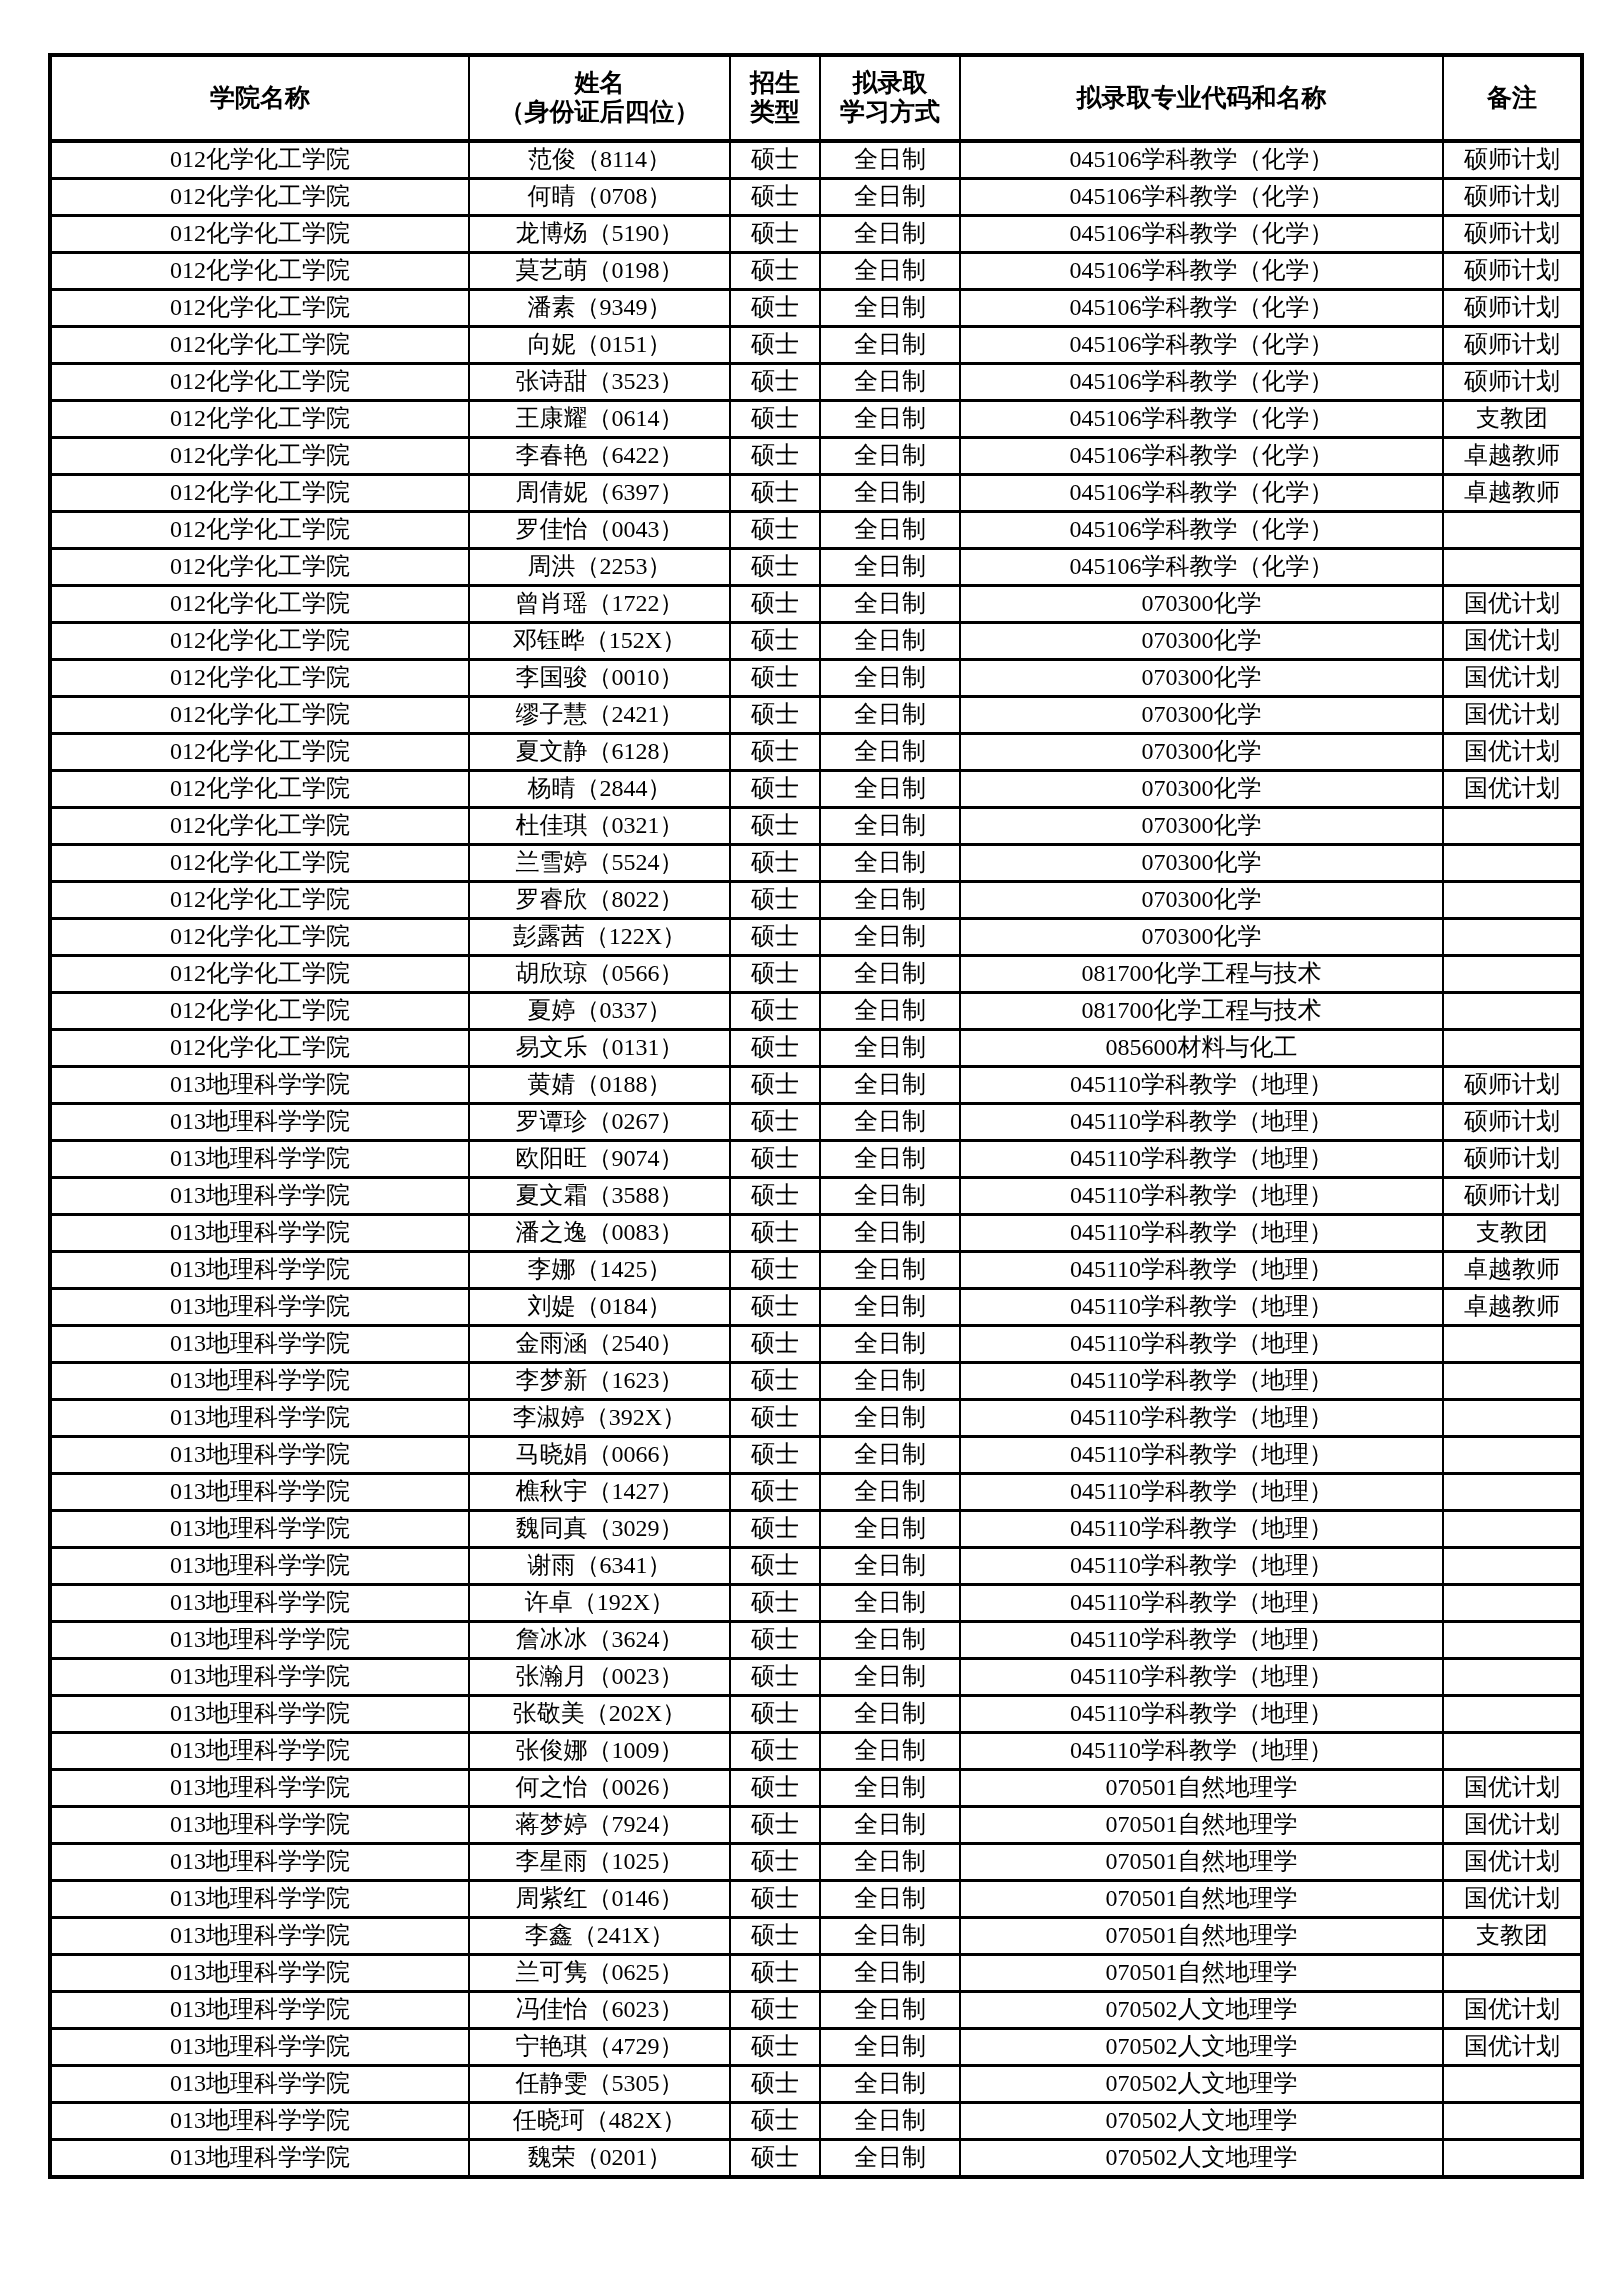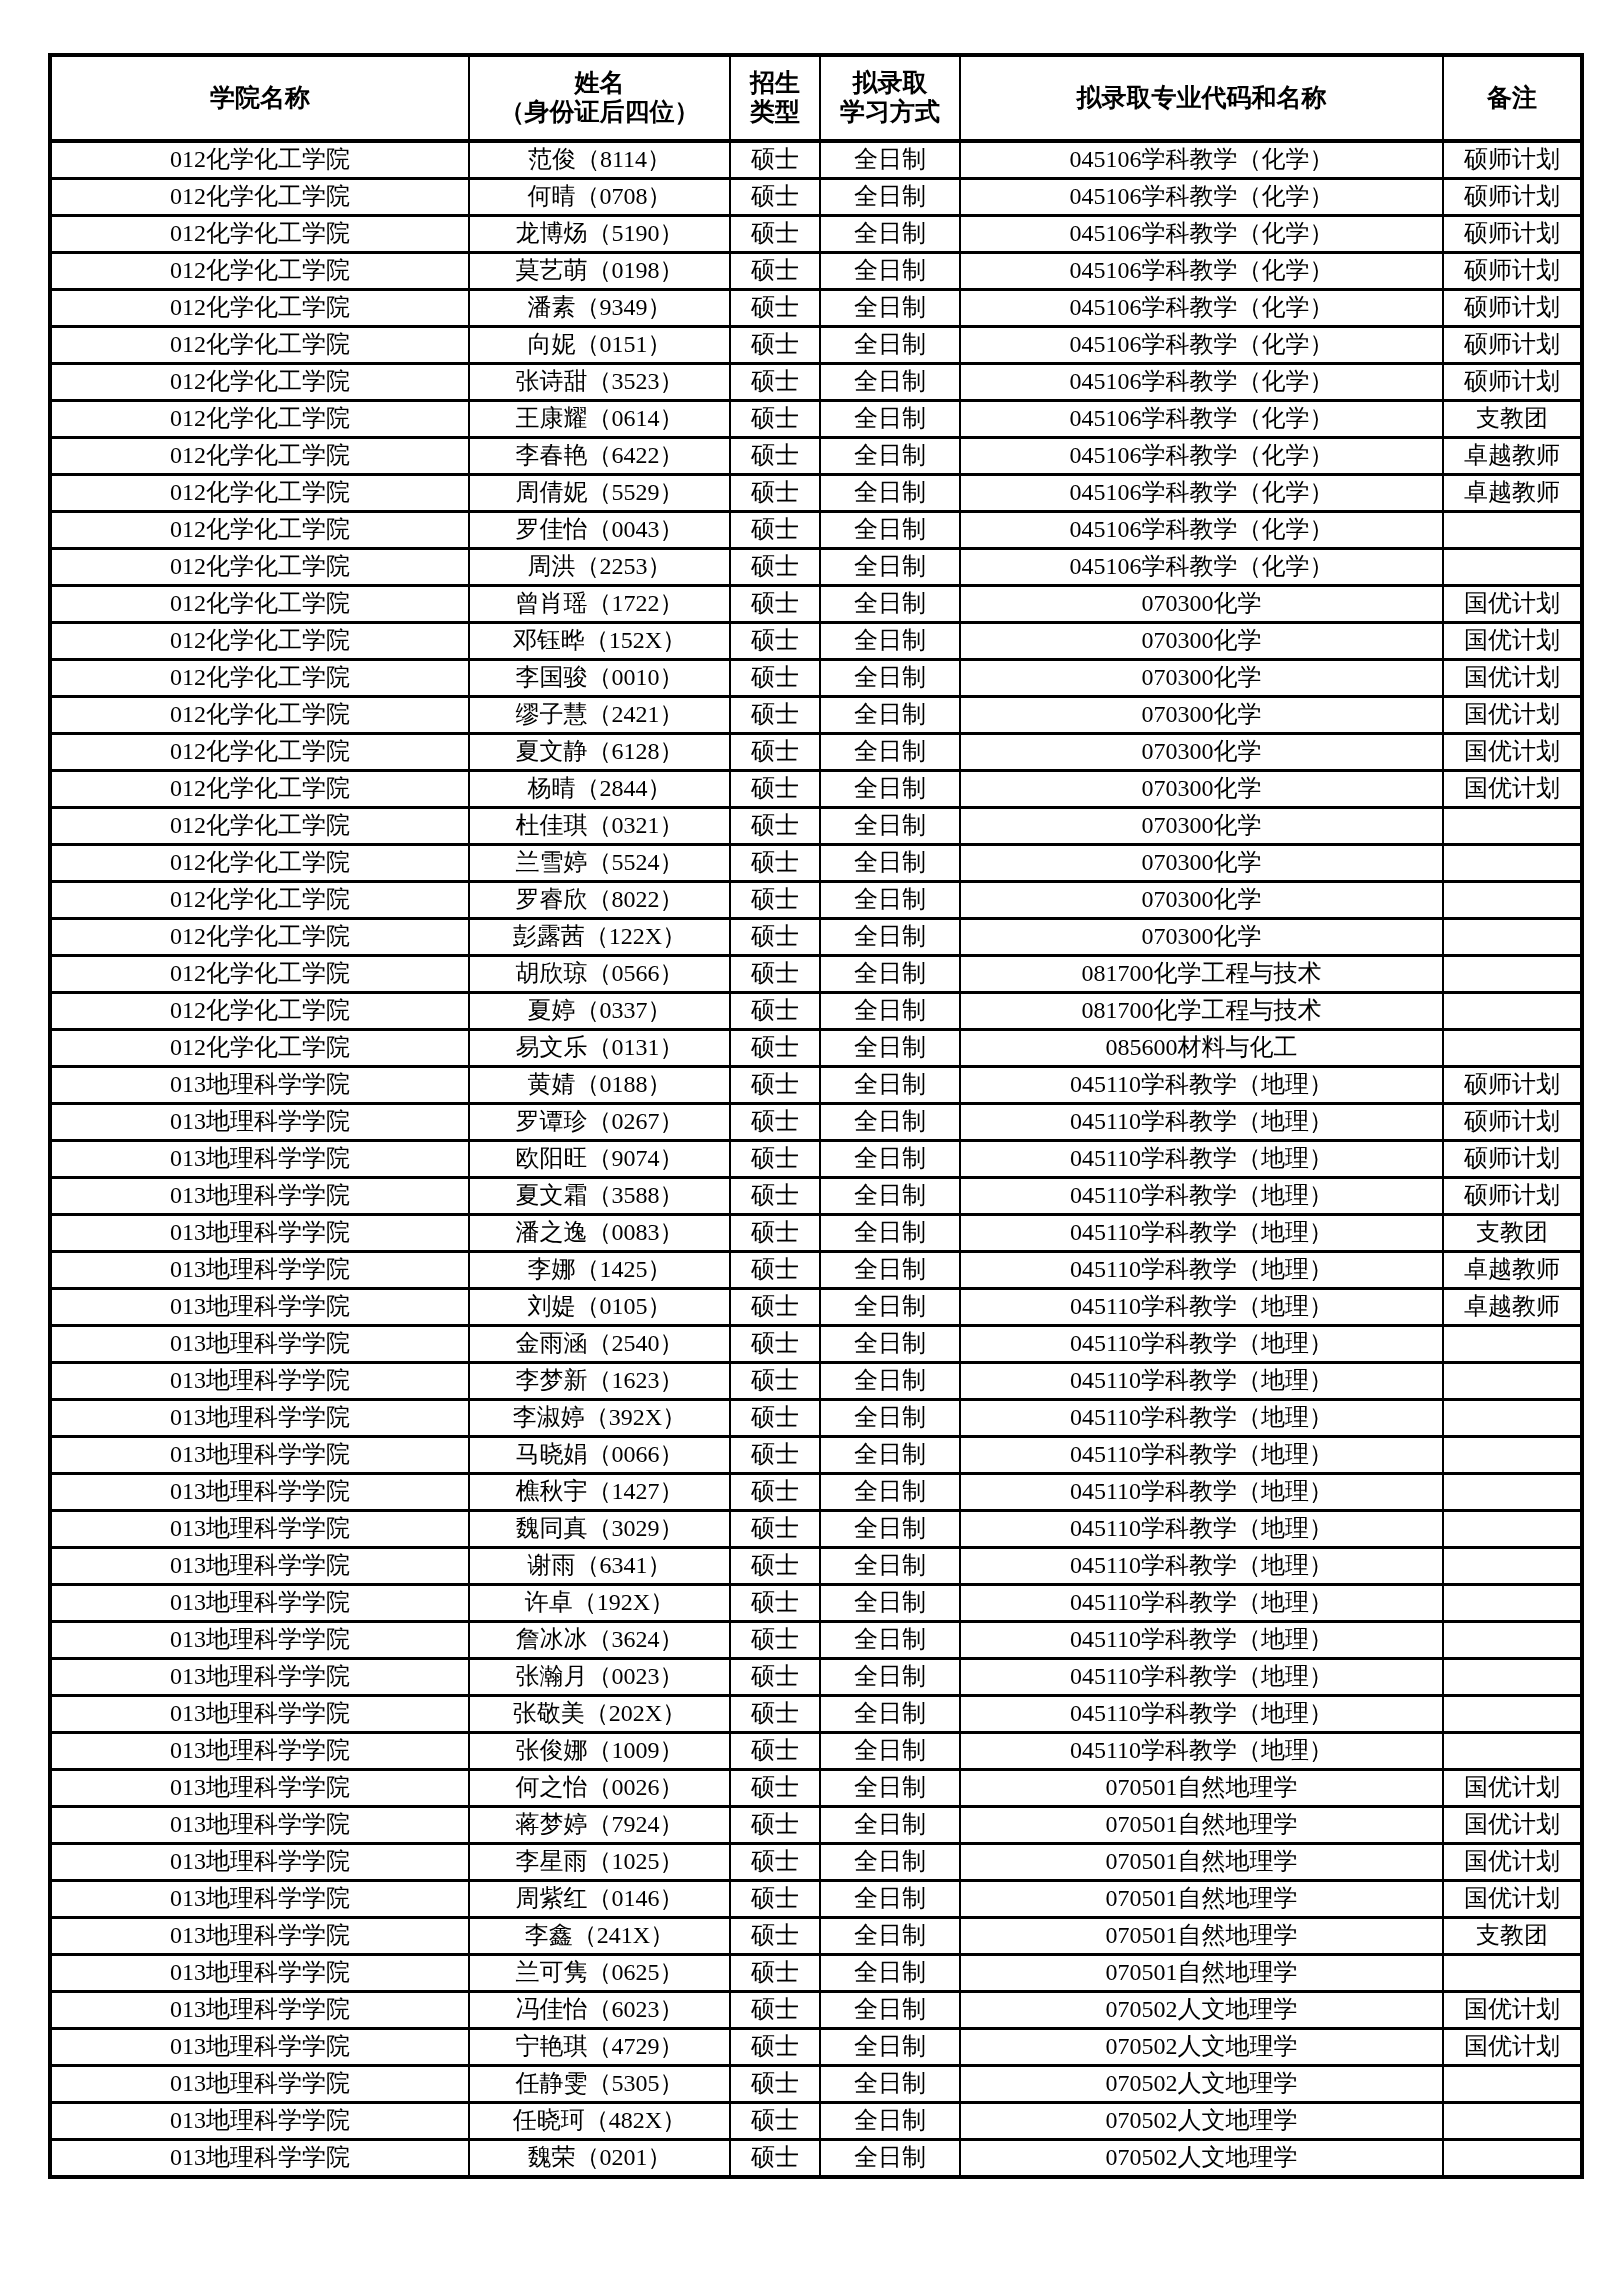--- a/index.html
+++ b/index.html
@@ -146,21 +146,21 @@
       <tr>
         <td>012化学化工学院</td>
         <td>李春艳（6422）</td>
         <td>硕士</td>
         <td>全日制</td>
         <td>045106学科教学（化学）</td>
         <td>卓越教师</td>
       </tr>
       <tr>
         <td>012化学化工学院</td>
-        <td>周倩妮（5529）</td>
+        <td>周倩妮（6397）</td>
         <td>硕士</td>
         <td>全日制</td>
         <td>045106学科教学（化学）</td>
         <td>卓越教师</td>
       </tr>
       <tr>
         <td>012化学化工学院</td>
         <td>罗佳怡（0043）</td>
         <td>硕士</td>
         <td>全日制</td>
@@ -322,21 +322,21 @@
       <tr>
         <td>013地理科学学院</td>
         <td>李娜（1425）</td>
         <td>硕士</td>
         <td>全日制</td>
         <td>045110学科教学（地理）</td>
         <td>卓越教师</td>
       </tr>
       <tr>
         <td>013地理科学学院</td>
-        <td>刘媞（0105）</td>
+        <td>刘媞（0184）</td>
         <td>硕士</td>
         <td>全日制</td>
         <td>045110学科教学（地理）</td>
         <td>卓越教师</td>
       </tr>
       <tr>
         <td>013地理科学学院</td>
         <td>金雨涵（2540）</td>
         <td>硕士</td>
         <td>全日制</td>

